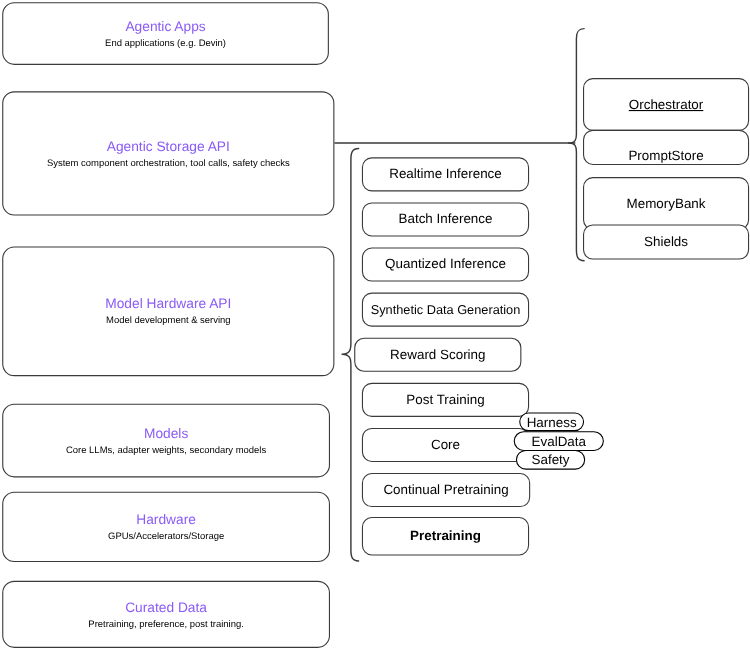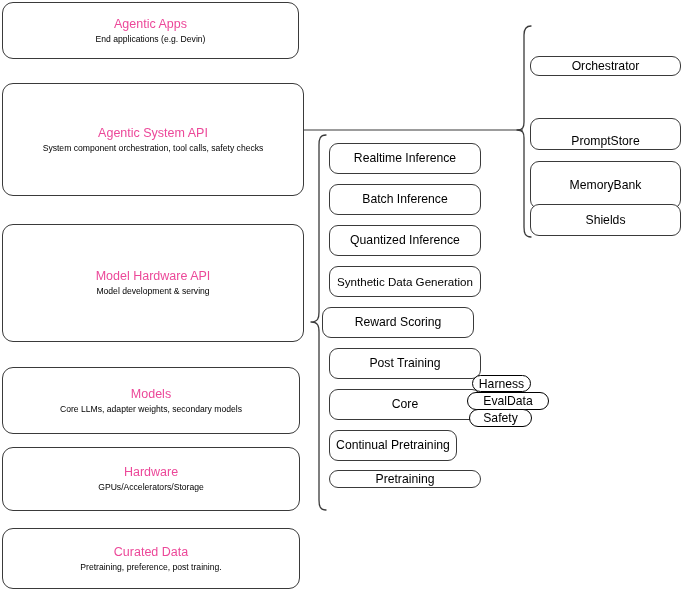--- a/index.html
+++ b/index.html
@@ -27,21 +27,21 @@
     display: flex;
     flex-direction: column;
     align-items: center;
     justify-content: center;
     text-align: center;
     padding: 2px 6px;
   }
   .box .title {
     font-size: 12.5px;
     line-height: 16px;
-    color: #ec4899;
+    color: #8b5cf6;
     white-space: nowrap;
   }
   .box .sub {
     font-size: 8.6px;
     line-height: 13px;
     color: #000;
     white-space: nowrap;
     margin-top: 1px;
   }
   .layer .title { font-size: 12.5px; }
@@ -89,21 +89,21 @@
 <body>
 
 <div id="canvas">
 
   <div class="box layer" style="left:2px; top:2px; width:297px; height:57px;">
     <div class="title">Agentic Apps</div>
     <div class="sub">End applications (e.g. Devin)</div>
   </div>
 
   <div class="box layer" style="left:2px; top:83px; width:302px; height:113px;">
-    <div class="title">Agentic System API</div>
+    <div class="title">Agentic Storage API</div>
     <div class="sub">System component orchestration, tool calls, safety checks</div>
   </div>
 
   <div class="box layer" style="left:2px; top:224px; width:302px; height:118px;">
     <div class="title">Model Hardware API</div>
     <div class="sub">Model development &amp; serving</div>
   </div>
 
   <div class="box layer" style="left:2px; top:367px; width:298px; height:67px;">
     <div class="title">Models</div>
@@ -152,38 +152,38 @@
   </div>
   <div class="chip" style="left:322px; top:307px; width:152px; height:31px;">
     <div class="title">Reward Scoring</div>
   </div>
   <div class="chip" style="left:329px; top:348px; width:152px; height:31px;">
     <div class="title">Post Training</div>
   </div>
   <div class="chip" style="left:329px; top:389px; width:152px; height:31px;">
     <div class="title">Core</div>
   </div>
-  <div class="chip" style="left:329px; top:430px; width:128px; height:31px;">
+  <div class="chip" style="left:329px; top:430px; width:153px; height:31px;">
     <div class="title">Continual Pretraining</div>
   </div>
-  <div class="chip" style="left:329px; top:470px; width:152px; height:18px;">
+  <div class="chip" style="left:329px; top:470px; width:152px; height:35px;font-weight:bold;">
     <div class="title">Pretraining</div>
   </div>
 
   <div class="pill" style="left:472px; top:375px; width:59px; height:17px; z-index:5;">
     <div class="title">Harness</div>
   </div>
   <div class="pill" style="left:467px; top:392px; width:82px; height:18px; z-index:6;">
     <div class="title">EvalData</div>
   </div>
   <div class="pill" style="left:469px; top:409px; width:63px; height:18px; z-index:7;">
     <div class="title">Safety</div>
   </div>
 
-  <div class="chip" style="left:530px; top:56px; width:151px; height:20px;">
+  <div class="chip" style="left:530px; top:71px; width:151px; height:48px;text-decoration:underline;">
     <div class="title">Orchestrator</div>
   </div>
   <div class="chip" style="left:530px; top:118px; width:151px; height:32px;align-items:flex-end;">
     <div class="title">PromptStore</div>
   </div>
   <div class="chip" style="left:530px; top:161px; width:151px; height:48px;">
     <div class="title">MemoryBank</div>
   </div>
   <div class="chip" style="left:530px; top:204px; width:151px; height:32px;">
     <div class="title">Shields</div>

